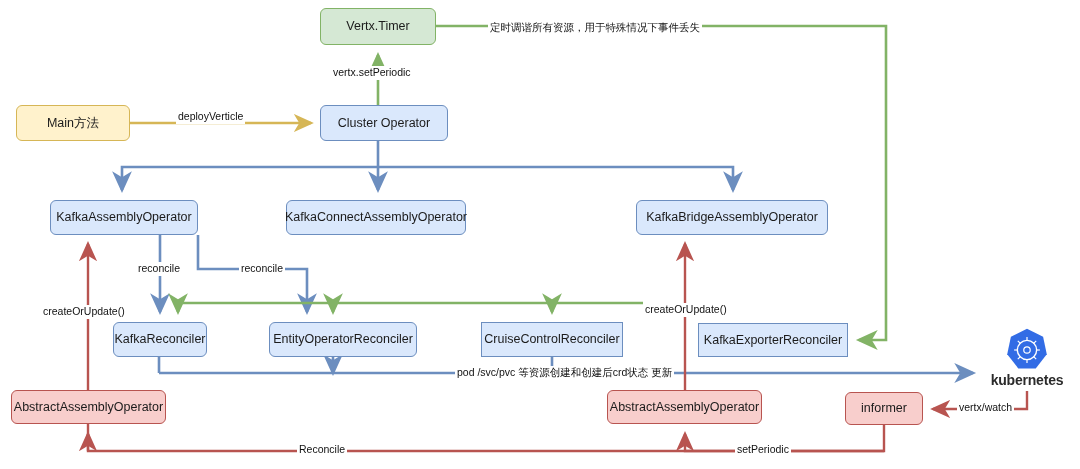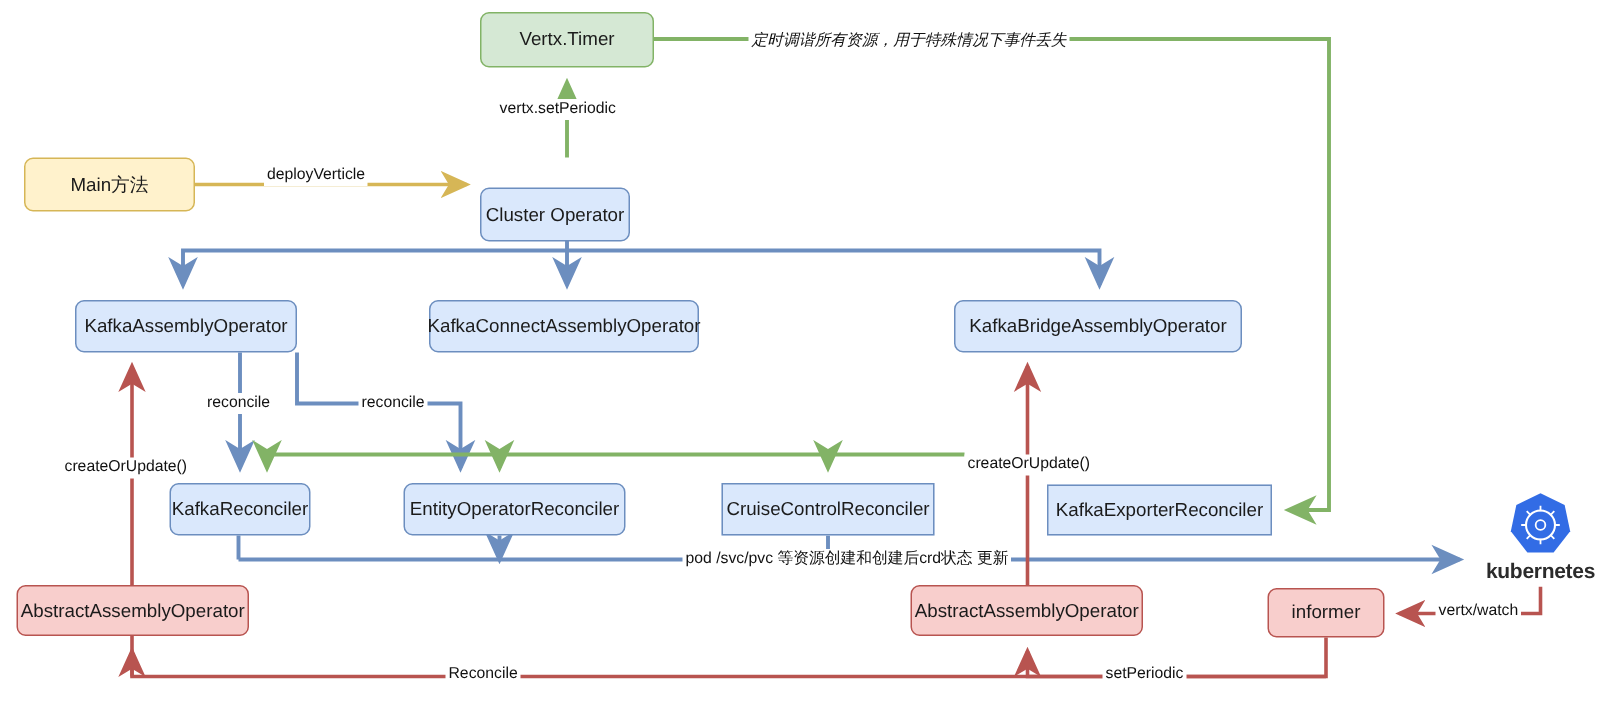--- a/index.html
+++ b/index.html
@@ -76,21 +76,21 @@
       <path d="M884,451 L88,451 L88,434" stroke="#b85450" stroke-width="2.4" marker-end="url(#ahRed)"></path>
     </g>
   </svg>
 
   <div class="node n-green rounded" style="left:320px;top:8px;width:116px;height:37px;">
     <span>Vertx.Timer</span>
   </div>
   <div class="node n-yellow rounded" style="left:16px;top:105px;width:114px;height:36px;">
     <span>Main方法</span>
   </div>
-  <div class="node n-blue rounded" style="left:320px;top:105px;width:100px;height:36px;margin-top:20px;">
+  <div class="node n-blue rounded" style="left:320px;top:105px;width:128px;height:36px;">
     <span>Cluster Operator</span>
   </div>
   <div class="node n-blue rounded" style="left:50px;top:200px;width:148px;height:35px;">
     <span>KafkaAssemblyOperator</span>
   </div>
   <div class="node n-blue rounded" style="left:286px;top:200px;width:180px;height:35px;">
     <span>KafkaConnectAssemblyOperator</span>
   </div>
   <div class="node n-blue rounded" style="left:636px;top:200px;width:192px;height:35px;">
     <span>KafkaBridgeAssemblyOperator</span>
@@ -129,21 +129,21 @@
         <line x1="70" y1="50" x2="78" y2="50"></line>
         <line x1="30" y1="30" x2="36" y2="36"></line>
         <line x1="64" y1="64" x2="70" y2="70"></line>
         <line x1="70" y1="30" x2="64" y2="36"></line>
         <line x1="36" y1="64" x2="30" y2="70"></line>
       </g>
     </svg>
     <span class="k8slabel">kubernetes</span>
   </div>
 
-  <div class="elabel" style="left:499px;top:21px;font-style:italic;">定时调谐所有资源，用于特殊情况下事件丢失</div>
+  <div class="elabel" style="left:488px;top:21px;">定时调谐所有资源，用于特殊情况下事件丢失</div>
   <div class="elabel" style="left:331px;top:66px;">vertx.setPeriodic</div>
   <div class="elabel" style="left:176px;top:110px;">deployVerticle</div>
   <div class="elabel" style="left:136px;top:262px;">reconcile</div>
   <div class="elabel" style="left:239px;top:262px;">reconcile</div>
   <div class="elabel" style="left:41px;top:305px;">createOrUpdate()</div>
   <div class="elabel" style="left:643px;top:303px;">createOrUpdate()</div>
   <div class="elabel" style="left:455px;top:366px;">pod /svc/pvc 等资源创建和创建后crd状态 更新</div>
   <div class="elabel" style="left:957px;top:401px;">vertx/watch</div>
   <div class="elabel" style="left:297px;top:443px;">Reconcile</div>
   <div class="elabel" style="left:735px;top:443px;">setPeriodic</div>

